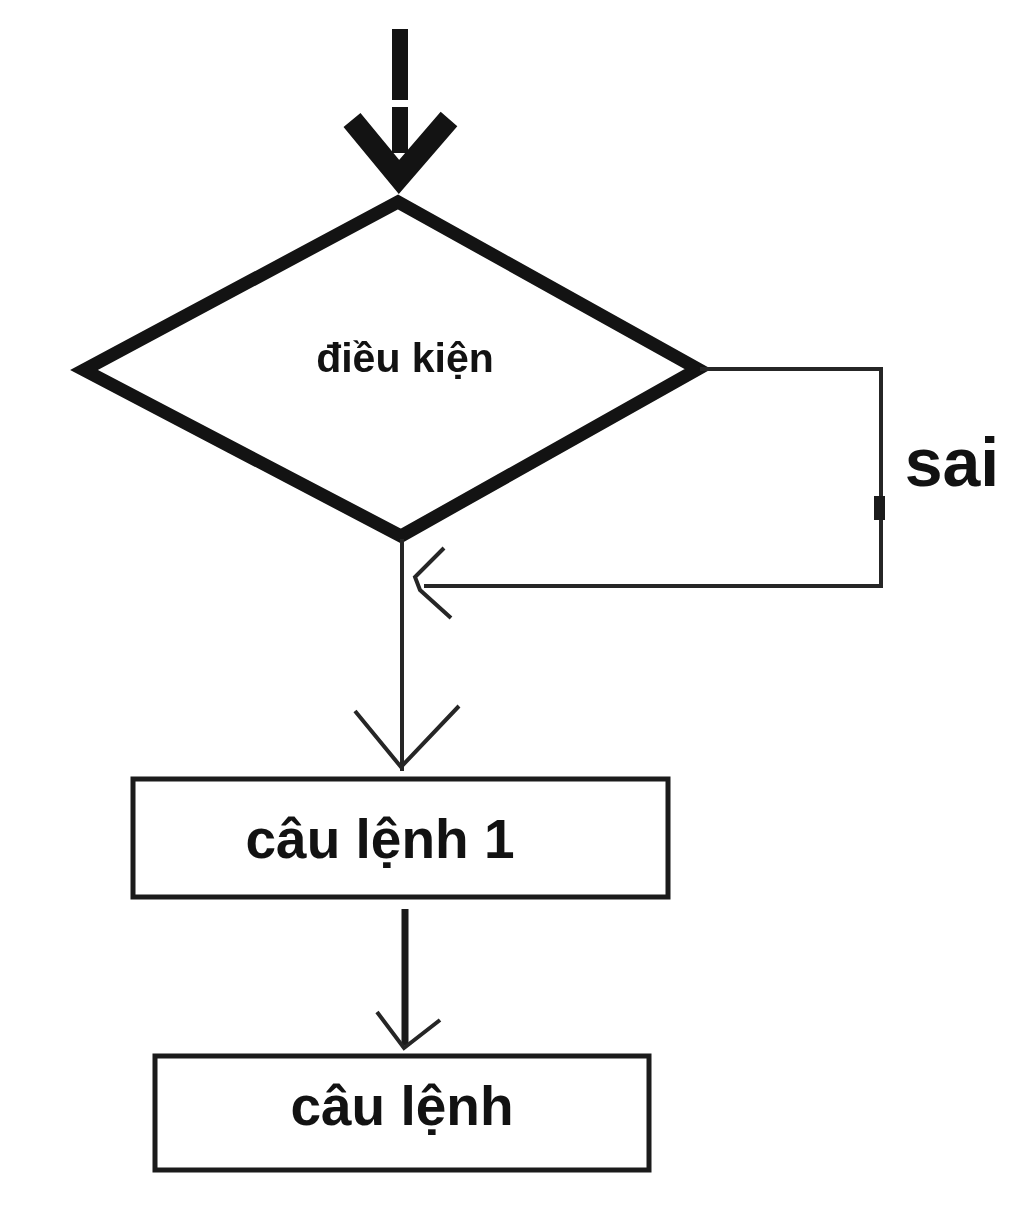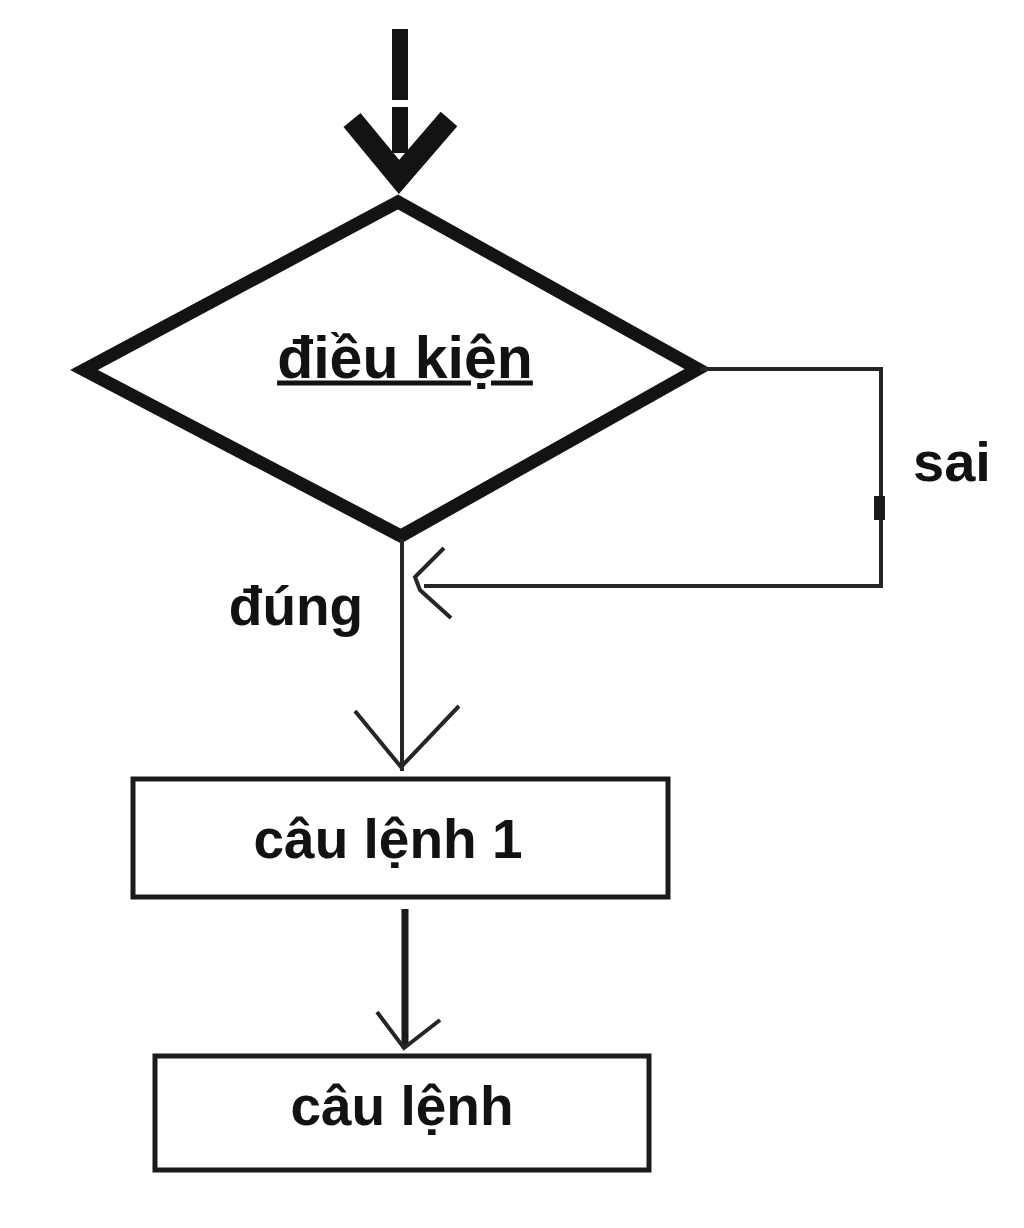--- a/index.html
+++ b/index.html
@@ -23,24 +23,24 @@
     height: 1228px;
   }
   .label {
     position: absolute;
     transform: translate(-50%, -50%);
     color: #121212;
     font-weight: bold;
     white-space: nowrap;
     line-height: 1;
   }
-  .lbl-decision { left: 405px; top: 358px; font-size: 59px; text-decoration: underline; }
-  .lbl-sai      { left: 952px; top: 462px; font-size: 56px; }
+  .lbl-decision { left: 405px; top: 358px; font-size: 41px; }
+  .lbl-sai      { left: 952px; top: 462px; font-size: 68px; }
   .lbl-dung     { left: 296px; top: 606px; font-size: 55px; }
-  .lbl-stmt1    { left: 388px; top: 839px; font-size: 55px; }
+  .lbl-stmt1    { left: 380px; top: 839px; font-size: 55px; }
   .lbl-stmt2    { left: 402px; top: 1106px; font-size: 55px; text-align: center; }
 </style>
 </head>
 <body>
 
 <div class="canvas">
 
   <svg class="shapes" viewBox="0 0 1024 1228" xmlns="http://www.w3.org/2000/svg">
 
     <g fill="#131313" stroke="none">
@@ -62,19 +62,18 @@
     <polyline points="377,1012 404,1048 440,1020" fill="none" stroke="#262626" stroke-width="4" stroke-linejoin="miter"></polyline>
 
     <rect x="133" y="779" width="535" height="118" fill="#ffffff" stroke="#1b1b1b" stroke-width="5"></rect>
     <rect x="155" y="1056" width="494" height="114" fill="#ffffff" stroke="#1b1b1b" stroke-width="5"></rect>
   </svg>
 
   <div class="label lbl-decision">điều kiện</div>
 
   <div class="label lbl-sai">sai</div>
 
-  <div class="label lbl-dung">đúng</div>
 
   <div class="label lbl-stmt1">câu lệnh 1</div>
 
   <div class="label lbl-stmt2">câu lệnh</div>
 
 </div>
 
 </body></html>

